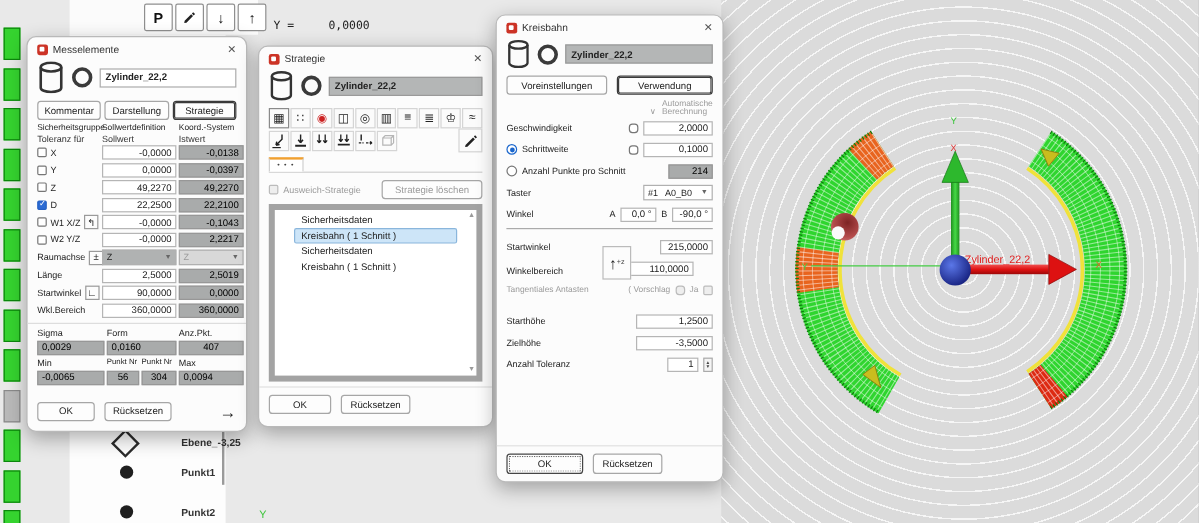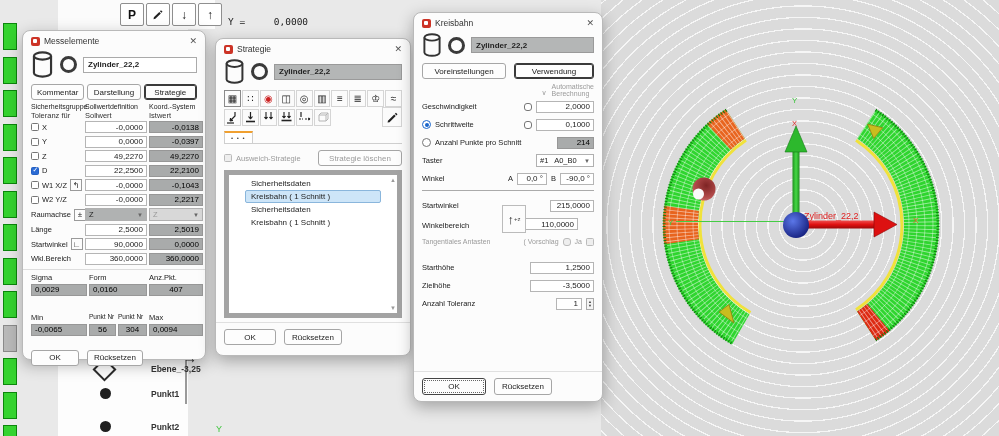--- a/index.html
+++ b/index.html
@@ -348,21 +348,21 @@
       <div class="srow3">
         <span class="lbl">Sigma</span>
         <span class="lbl">Form</span>
         <span class="lbl">Anz.Pkt.</span>
       </div>
       <div class="srow3">
         <div class="gfield" style="justify-content:flex-start;">0,0029</div>
         <div class="gfield" style="justify-content:flex-start;">0,0160</div>
         <div class="gfield" style="justify-content:center;">407</div>
       </div>
-      <div class="srow4" style="margin-top:17px;">
+      <div class="srow4" style="margin-top:2px;">
         <span class="lbl">Min</span>
         <span class="lbl" style="font-size:6.5px;">Punkt Nr</span>
         <span class="lbl" style="font-size:6.5px;">Punkt Nr</span>
         <span class="lbl">Max</span>
       </div>
       <div class="srow4">
         <div class="gfield" style="justify-content:flex-start;">-0,0065</div>
         <div class="gfield" style="justify-content:center;">56</div>
         <div class="gfield" style="justify-content:center;">304</div>
         <div class="gfield" style="justify-content:flex-start;">0,0094</div>

